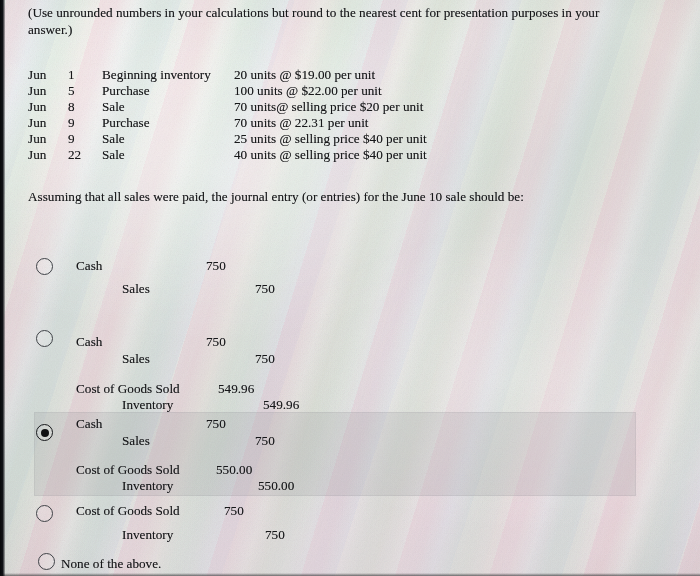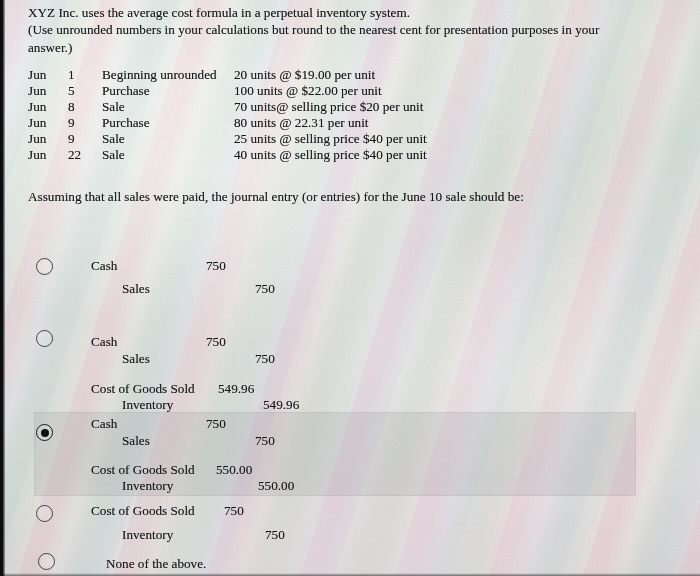--- a/index.html
+++ b/index.html
@@ -173,21 +173,21 @@
     border-radius: 50%;
     background: #101113;
   }
 
   .jrow {
     position: absolute;
     font-size: 13.2px;
     line-height: 15px;
     white-space: nowrap;
   }
-  .acct-debit  { left: 91px; }
+  .acct-debit  { left: 76px; }
   .acct-credit { left: 122px; }
   .amt-debit   { left: 206px; }
   .amt-credit  { left: 255px; }
 
   
   #highlight-band {
     position: absolute;
     left: 34px;
     top: 412px;
     width: 602px;
@@ -197,21 +197,20 @@
     z-index: 4;
     pointer-events: none;
   }
 
   
   #none-label {
     position: absolute;
     left: 61px;
     font-size: 13.2px;
     white-space: nowrap;
-    margin-left: 45px;
   }
 </style>
 </head>
 <body>
 
 <div id="page">
 
   <div class="paper-base"></div>
   <div class="paper-moire"></div>
   <div class="paper-glow"></div>
@@ -225,49 +224,48 @@
     </filter>
     <rect width="700" height="576" filter="url(#grain)"></rect>
   </svg>
   <div class="vignette"></div>
 
   <div id="highlight-band"></div>
 
   <div class="content">
 
     <div id="intro" class="ink">
-      <span class="ln">XYZ Inc. uses the average cost formula in a perpetual inventory system.</span>
       <span class="ln wrap">(Use unrounded numbers in your calculations but round to the nearest cent for presentation purposes in your answer.)</span>
     </div>
 
     <table id="txn-table" class="ink">
       <tbody>
         <tr>
           <td class="c-mon">Jun</td>
           <td class="c-day">1</td>
-          <td class="c-desc">Beginning unrounded</td>
+          <td class="c-desc">Beginning inventory</td>
           <td class="c-detail">20 units @ $19.00 per unit</td>
         </tr>
         <tr>
           <td class="c-mon">Jun</td>
           <td class="c-day">5</td>
           <td class="c-desc">Purchase</td>
           <td class="c-detail">100 units @ $22.00 per unit</td>
         </tr>
         <tr>
           <td class="c-mon">Jun</td>
           <td class="c-day">8</td>
           <td class="c-desc">Sale</td>
           <td class="c-detail">70 units@ selling price $20 per unit</td>
         </tr>
         <tr>
           <td class="c-mon">Jun</td>
           <td class="c-day">9</td>
           <td class="c-desc">Purchase</td>
-          <td class="c-detail">80 units @ 22.31 per unit</td>
+          <td class="c-detail">70 units @ 22.31 per unit</td>
         </tr>
         <tr>
           <td class="c-mon">Jun</td>
           <td class="c-day">9</td>
           <td class="c-desc">Sale</td>
           <td class="c-detail">25 units @ selling price $40 per unit</td>
         </tr>
         <tr>
           <td class="c-mon">Jun</td>
           <td class="c-day">22</td>

